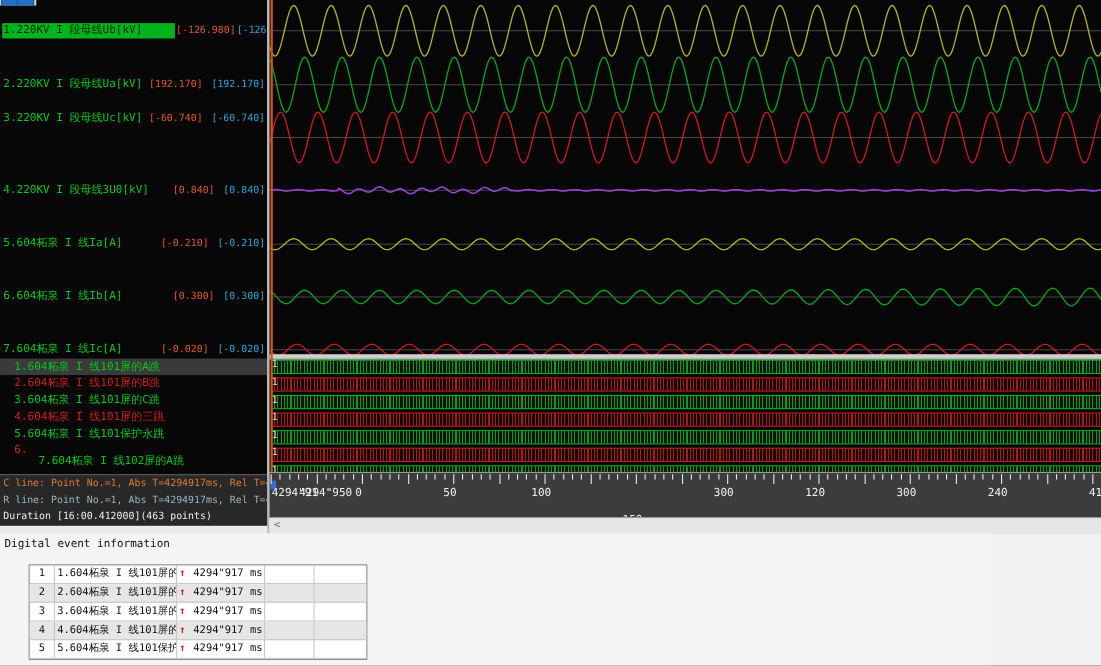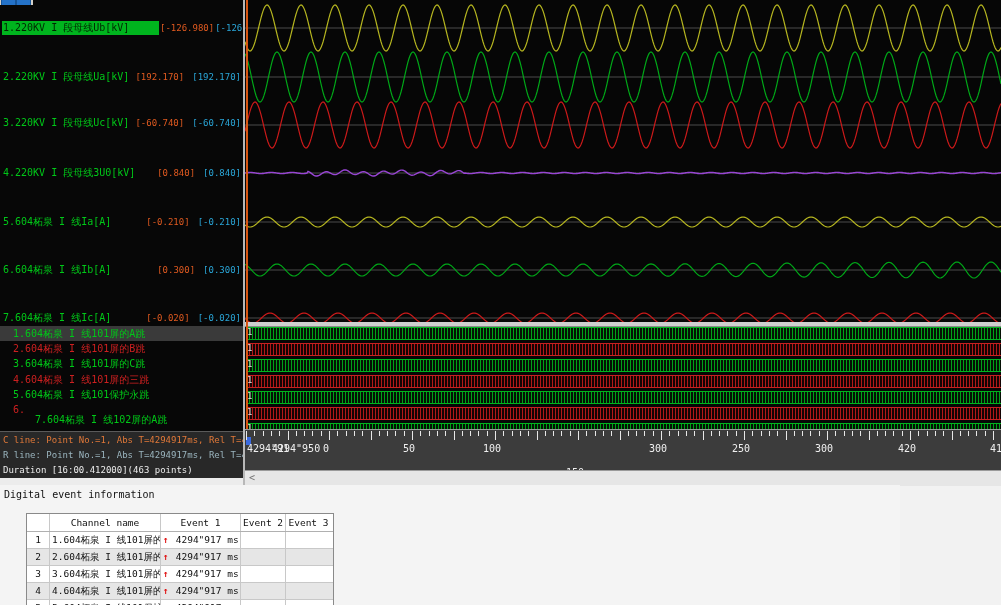--- a/index.html
+++ b/index.html
@@ -85,21 +85,21 @@
             <span class="v2">[-126.980]</span>
           </span>
         </div>
         <div class="analog-row" style="top: 70px;">
           <span class="analog-label">2.220KV I 段母线Ua[kV]</span>
           <span class="analog-vals endalign">
             <span class="v1">[192.170]</span>
             <span class="v2">[192.170]</span>
           </span>
         </div>
-        <div class="analog-row" style="top: 116px;">
+        <div class="analog-row" style="top: 101px;">
           <span class="analog-label">3.220KV I 段母线Uc[kV]</span>
           <span class="analog-vals endalign">
             <span class="v1">[-60.740]</span>
             <span class="v2">[-60.740]</span>
           </span>
         </div>
         <div class="analog-row" style="top: 166px;">
           <span class="analog-label">4.220KV I 段母线3U0[kV]</span>
           <span class="analog-vals endalign">
             <span class="v1">[0.840]</span>
@@ -290,40 +290,33 @@
       <div class="tick minor" style="left: 731.4px;"></div>
       <div class="tick minor" style="left: 739.7px;"></div>
       <div class="tick major" style="left: 748px;"></div>
       <div class="axis-label" style="left: 2px;">4294"91</div>
       <div class="axis-label" style="left: 27px;">4294"950</div>
       <div class="axis-label center" style="left: 81px;">0</div>
       <div class="axis-label center" style="left: 164px;">50</div>
       <div class="axis-label center" style="left: 247px;">100</div>
       <div class="axis-label center" style="left: 330px; margin-top: 24px;">150</div>
       <div class="axis-label center" style="left: 413px;">300</div>
-      <div class="axis-label center" style="left: 496px;">250</div>
+      <div class="axis-label center" style="left: 496px;">120</div>
       <div class="axis-label center" style="left: 579px;">300</div>
-      <div class="axis-label center" style="left: 662px;">420</div>
+      <div class="axis-label center" style="left: 662px;">240</div>
       <div class="axis-label" style="left: 745px;">41</div>
     </div>
 
   <div class="scroll-strip">
     <div class="scroll-arrow">&lt;</div>
   </div>
 
   <div class="event-section">
     <div class="event-title">Digital event information</div>
     <div class="event-table" id="event-table">
-        <div class="et-row header">
-          <div class="et-cell center"></div>
-          <div class="et-cell center">Channel name</div>
-          <div class="et-cell center">Event 1</div>
-          <div class="et-cell center">Event 2</div>
-          <div class="et-cell center">Event 3</div>
-        </div>
         <div class="et-row">
           <div class="et-cell no">1</div>
           <div class="et-cell">1.604柘泉 I 线101屏的A跳</div>
           <div class="et-cell"><span class="evt-arrow">↑</span><span>4294"917 ms</span></div>
           <div class="et-cell"></div>
           <div class="et-cell"></div>
         </div>
         <div class="et-row alt">
           <div class="et-cell no">2</div>
           <div class="et-cell">2.604柘泉 I 线101屏的B跳</div>

